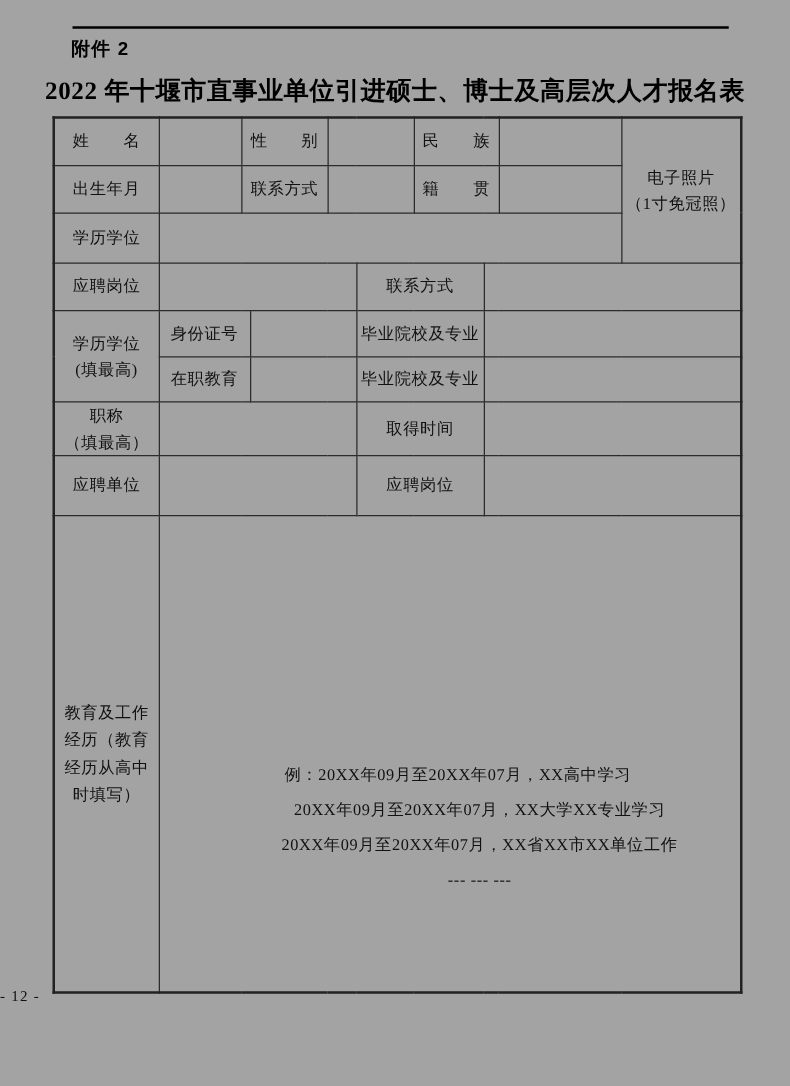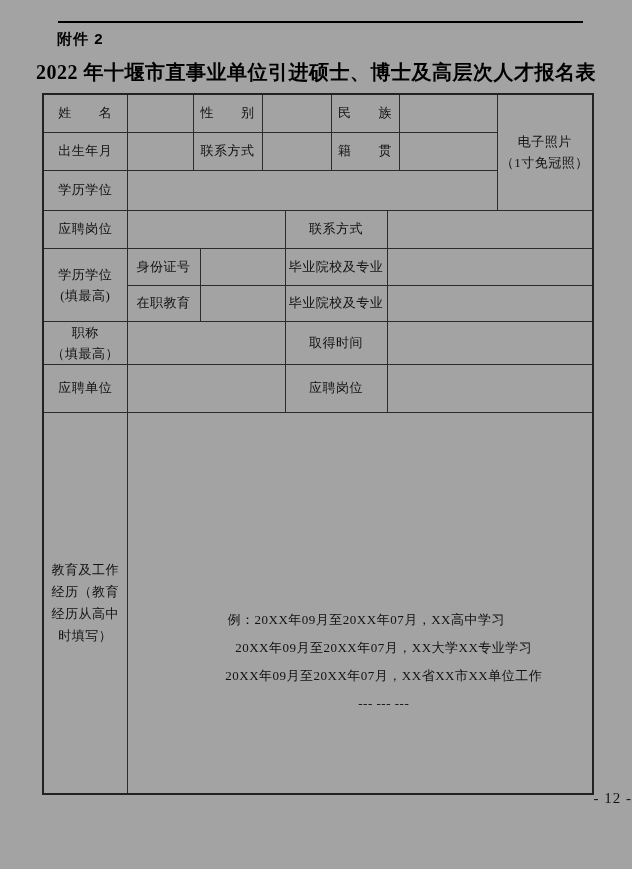--- a/index.html
+++ b/index.html
@@ -81,22 +81,22 @@
   td.example-cell .exline {
     line-height: 28px;
     font-size: 13px;
     white-space: nowrap;
   }
   td.example-cell .exline.indent { margin-left: 35px; }
   .page-number {
     position: absolute;
     left: 0; top: 790px;
     width: 100%;
-    text-align: right;
-    font-size: 15px;
+    text-align: left;
+    font-size: 12px;
     letter-spacing: 1px;
     color: #111;
   }
 </style>
 </head>
 <body>
 
 <div class="page">
 
   <div class="top-rule"></div>

